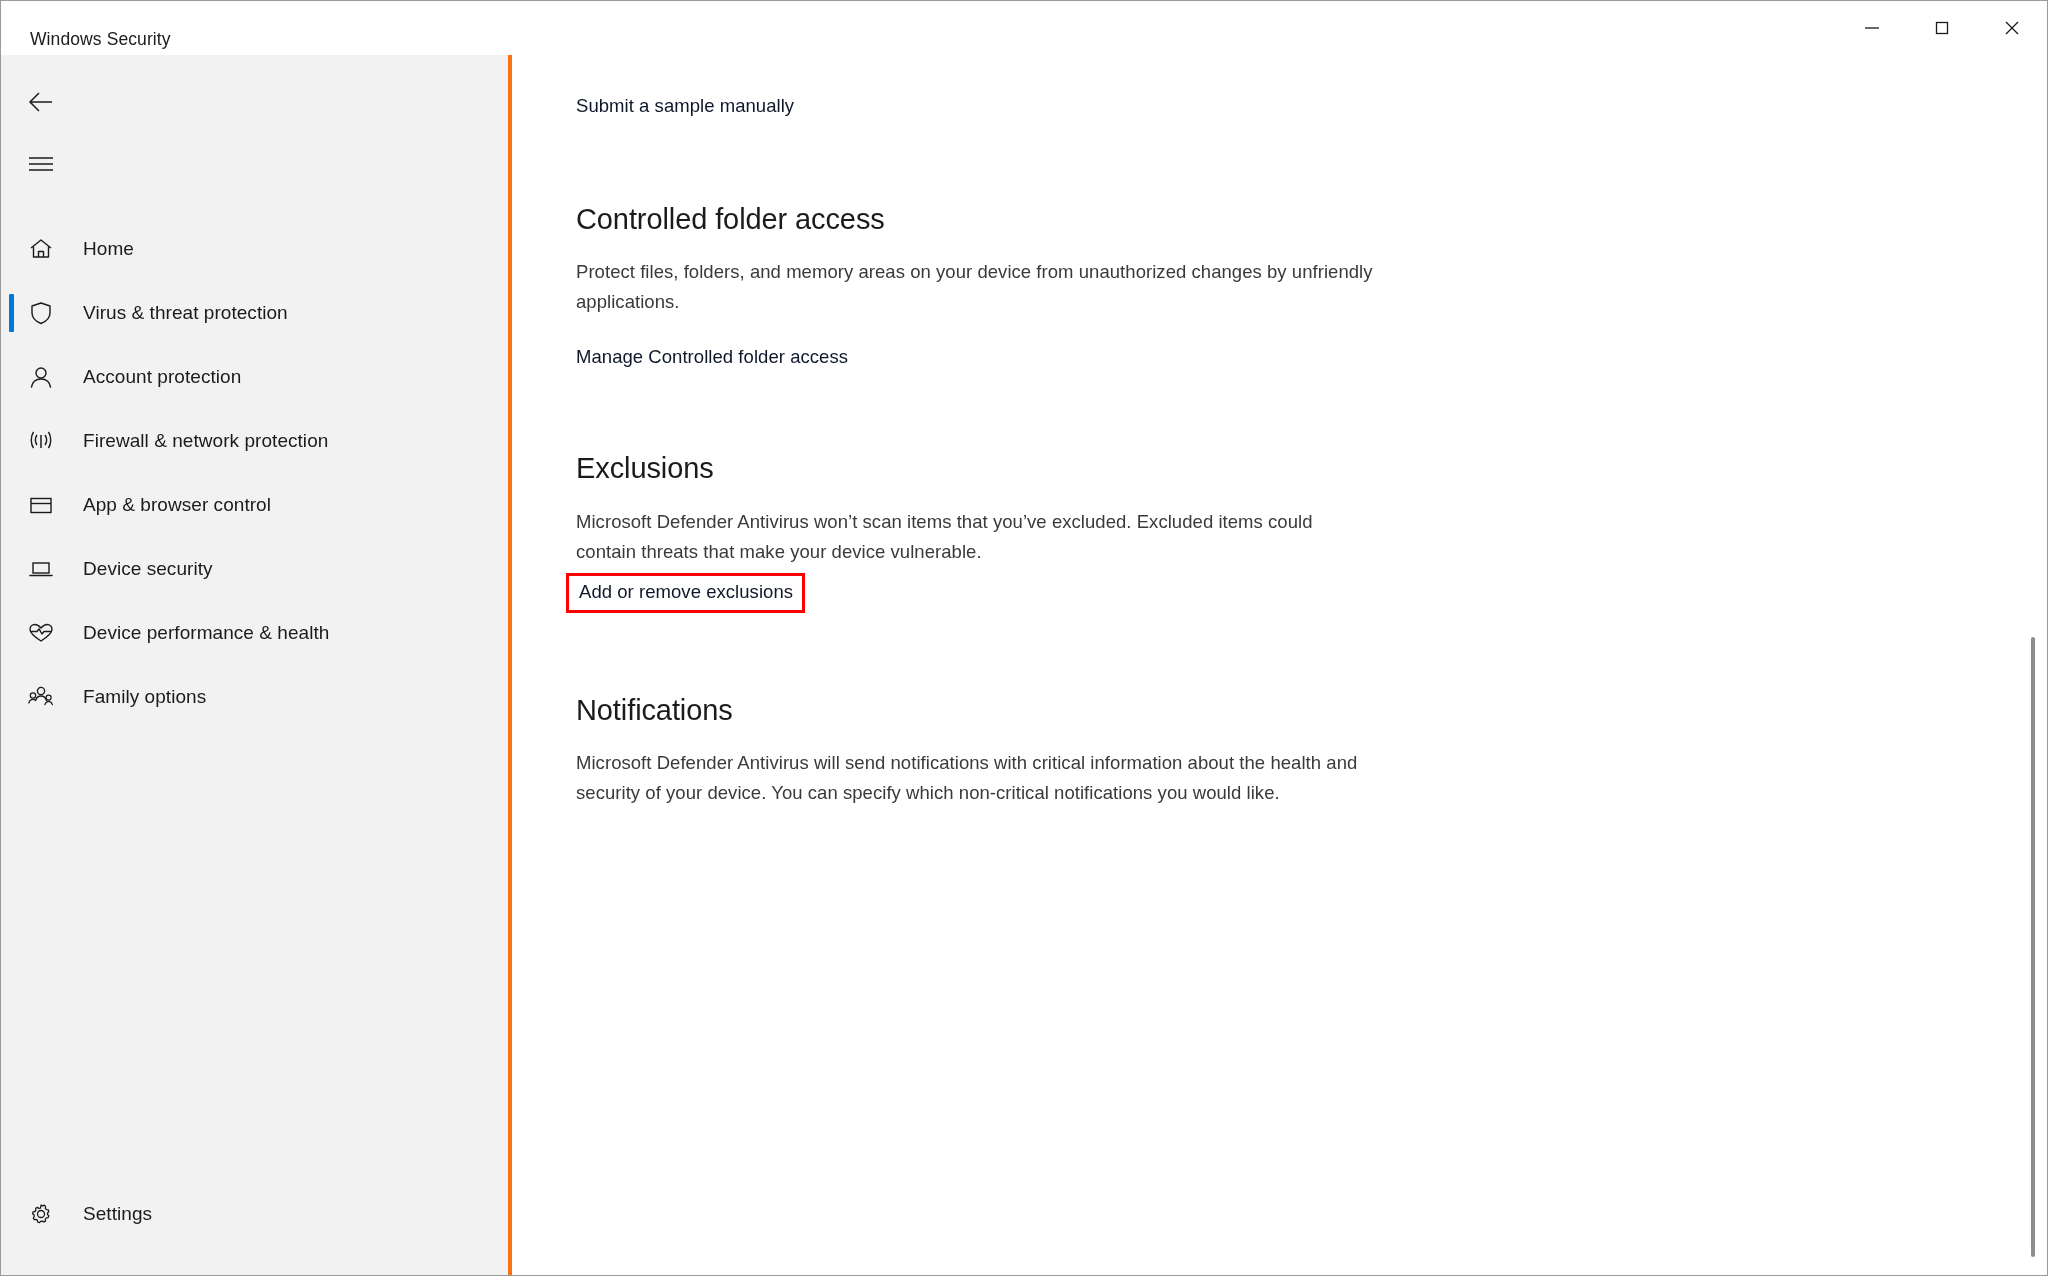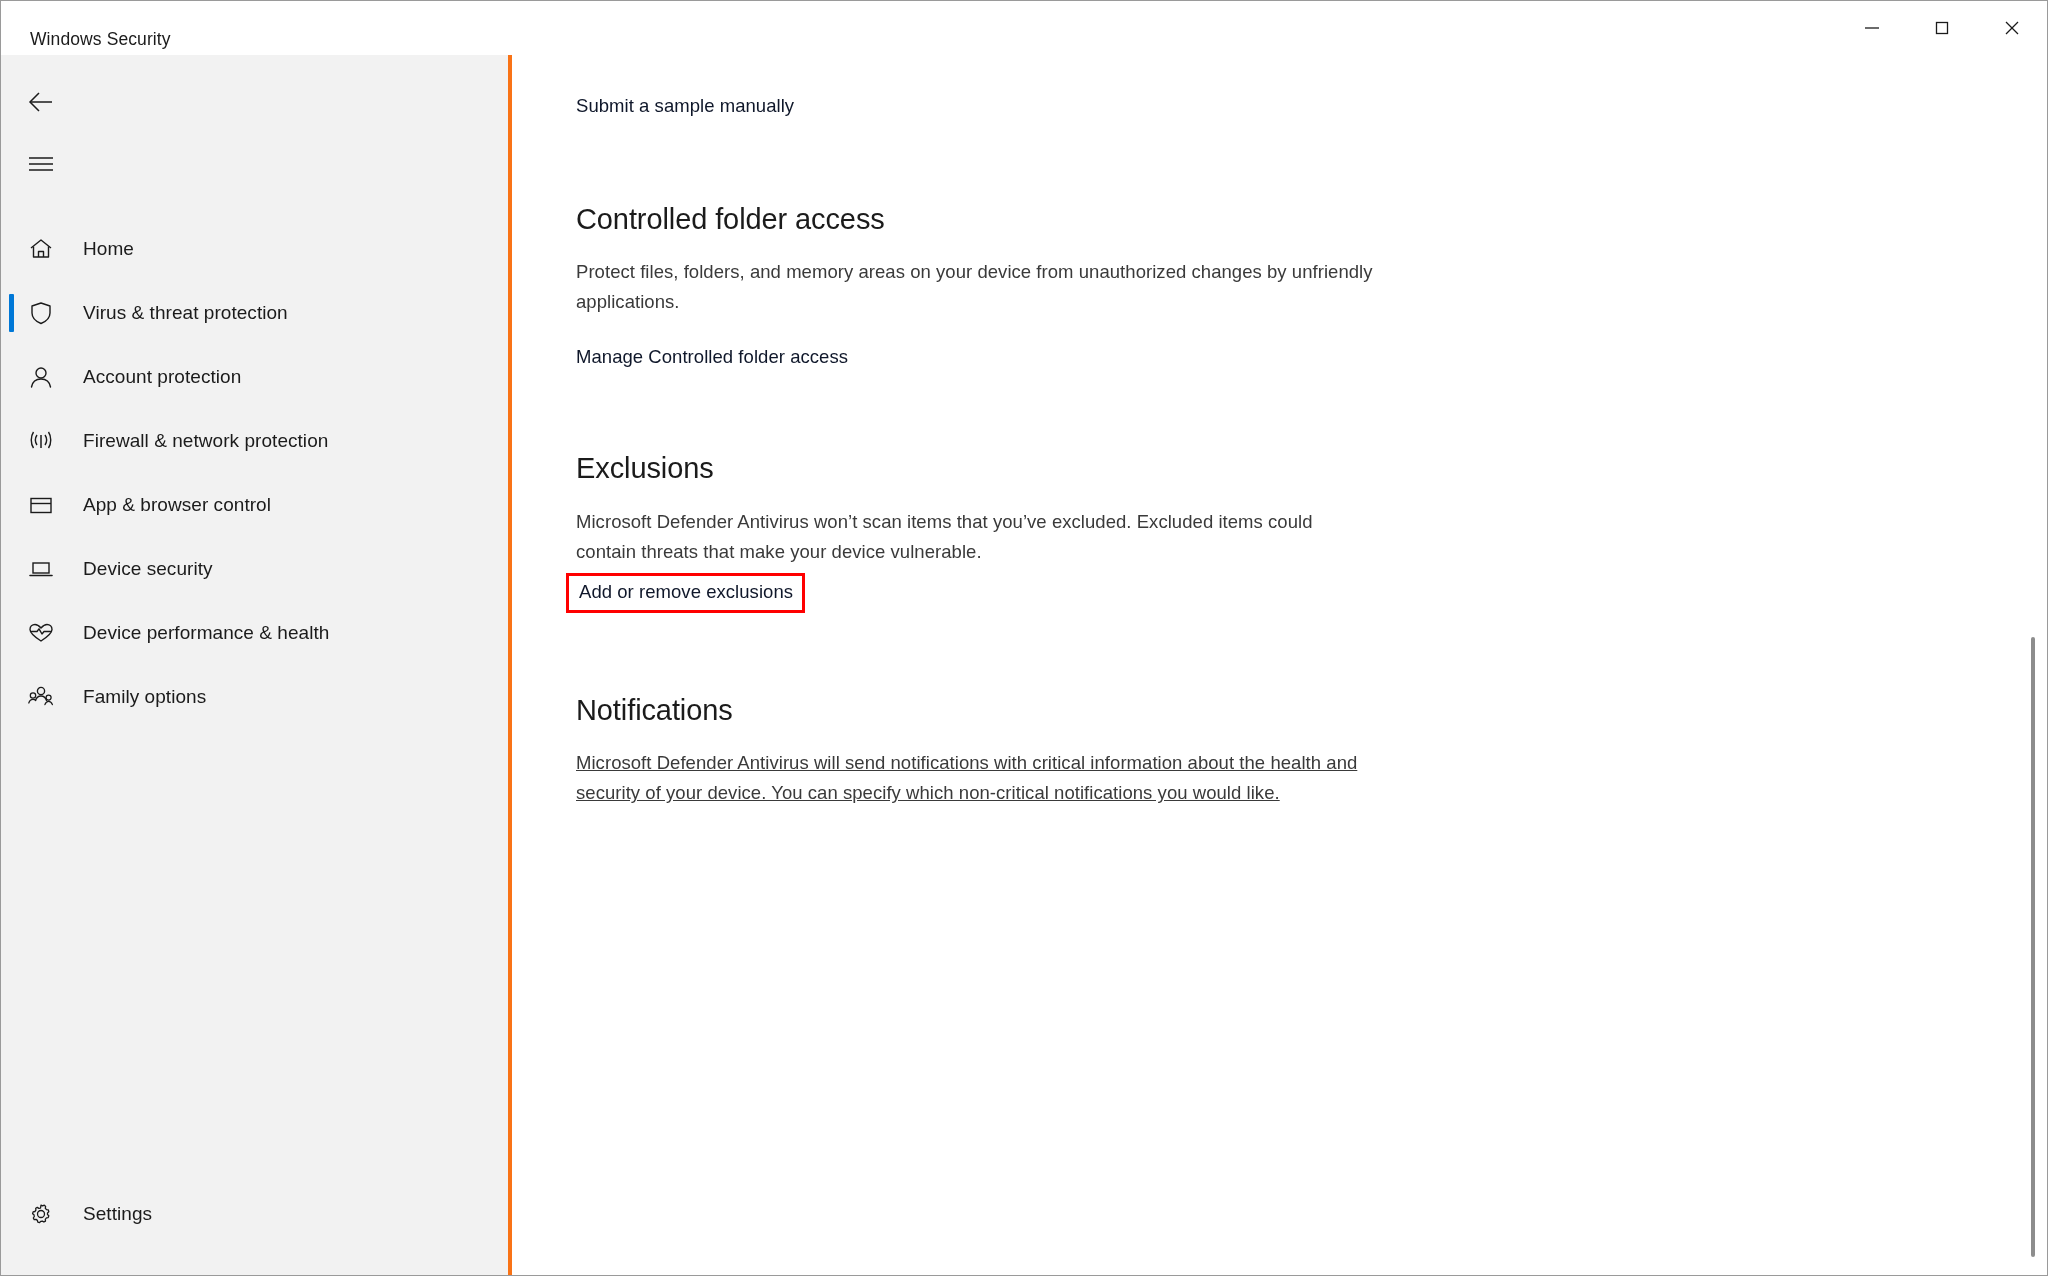--- a/index.html
+++ b/index.html
@@ -171,21 +171,21 @@
   .mt-tamper { margin-top: 97px; }
   .mt-desc { margin-top: 20px; }
   .mt-toggle { margin-top: 28px; }
   .mt-learn { margin-top: 32px; }
   .mt-cfa { margin-top: 85px; }
   .mt-cfalink { margin-top: 29px; }
   .mt-exc { margin-top: 83px; }
   .mt-excdesc { margin-top: 21px; }
   .mt-exclink { margin-top: 12px; }
   .mt-notif { margin-top: 80px; }
-  .mt-notifdesc { margin-top: 20px; text-decoration: underline; }
+  .mt-notifdesc { margin-top: 20px; }
   .mt-notiflink { margin-top: 27px; }
 
   
   .toggle-row { display: flex; align-items: center; }
   .toggle {
     width: 68px;
     height: 31px;
     border-radius: 16px;
     background: #0078d4;
     position: relative;

